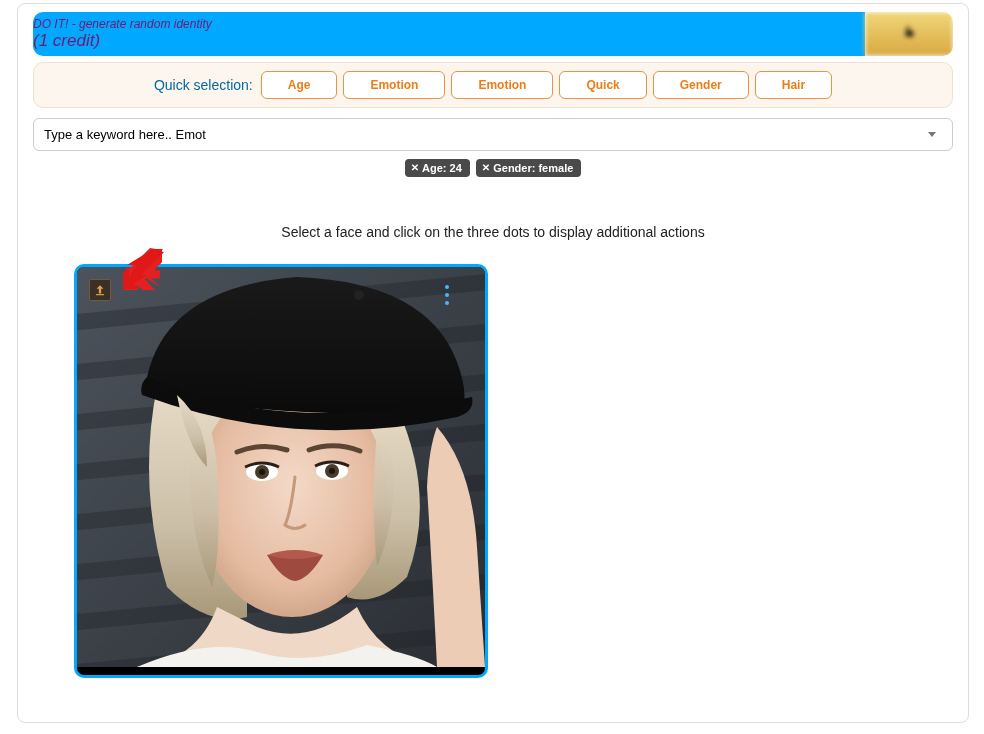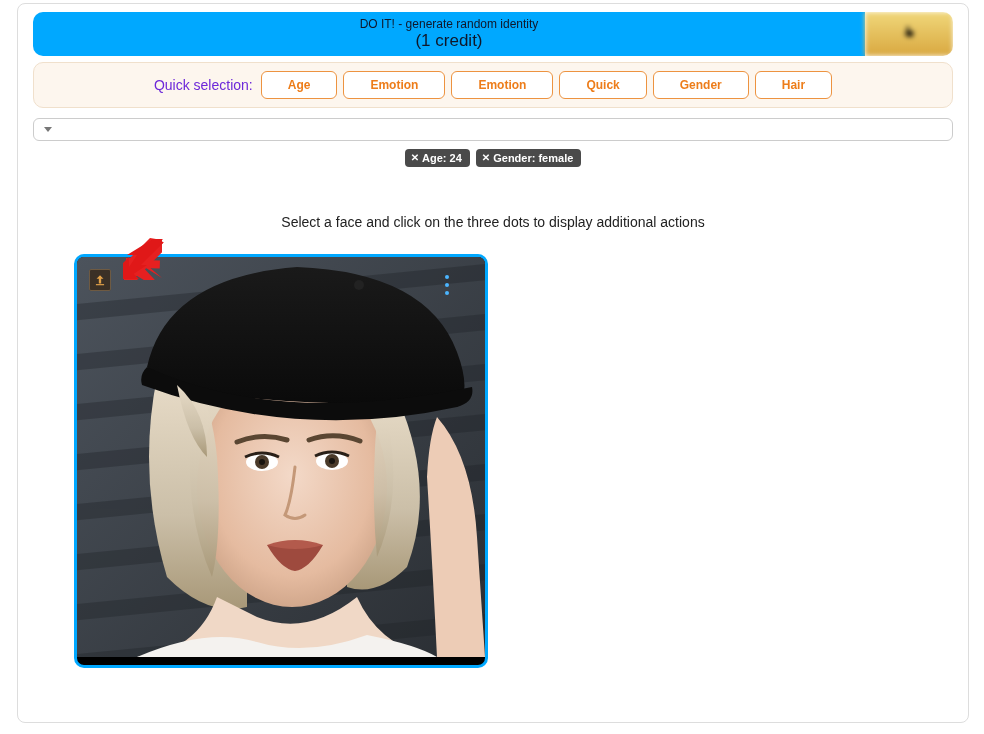--- a/index.html
+++ b/index.html
@@ -25,27 +25,28 @@
     .top-bar {
       display: flex;
       margin: 8px 15px 0 15px;
       border-radius: 10px;
       overflow: hidden;
       height: 44px;
     }
     .do-it-button {
       flex: 1;
       background: #00a8ff;
-      color: #0f172a;
+      color: #701a75;
       display: flex;
       flex-direction: column;
-      align-items: center;
+      align-items: flex-start;
       justify-content: center;
       font-size: 12px;
       cursor: pointer;
+      font-style: italic;
     }
     .do-it-button .line1 {
       font-size: 12px;
     }
     .do-it-button .line2 {
       font-size: 17px;
     }
     .pointer-button {
       width: 88px;
       background: linear-gradient(to bottom, #f0d77a, #d9a840);
@@ -66,21 +67,21 @@
       border: 1px solid #f0e0cc;
       border-radius: 10px;
       padding: 8px 12px;
       display: flex;
       align-items: center;
       justify-content: center;
       gap: 6px;
     }
     .qs-label {
       font-size: 14px;
-      color: #6d28d9;
+      color: #0369a1;
       margin-right: 2px;
     }
     .qs-btn {
       background: #fff;
       border: 1px solid #ed9340;
       color: #ed7d1a;
       font-size: 12px;
       font-weight: bold;
       padding: 6px 26px;
       border-radius: 6px;
@@ -239,20 +240,21 @@
     <span class="qs-label">Quick selection:</span>
     <button class="qs-btn">Age</button>
     <button class="qs-btn">Emotion</button>
     <button class="qs-btn">Emotion</button>
     <button class="qs-btn">Quick</button>
     <button class="qs-btn">Gender</button>
     <button class="qs-btn">Hair</button>
   </div>
 
   <div class="keyword-input-wrap">
+    <input type="text" class="keyword-input" placeholder="Type a keyword here.." value="Type a keyword here.. Emot" style="">
 
     <div class="dropdown-caret"></div>
   </div>
 
   <div class="chips-row">
     <div class="chip">
       <span class="chip-x">✕</span>
       <span>Age: 24</span>
     </div>
     <div class="chip">

